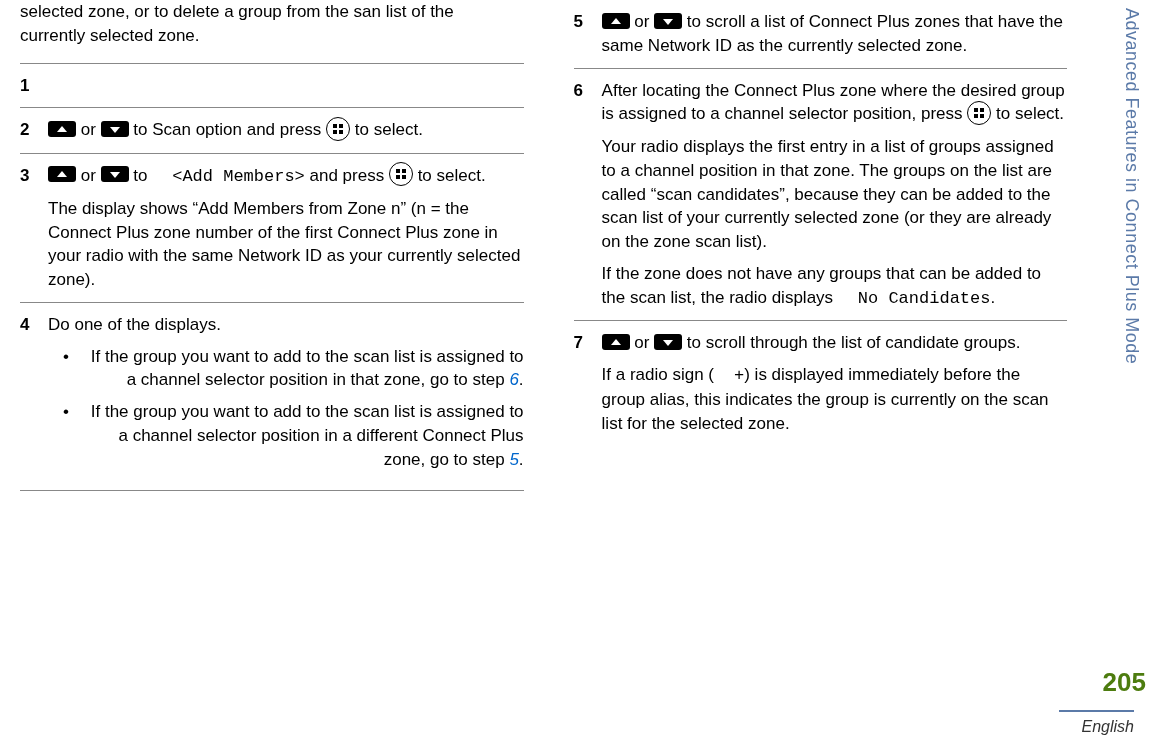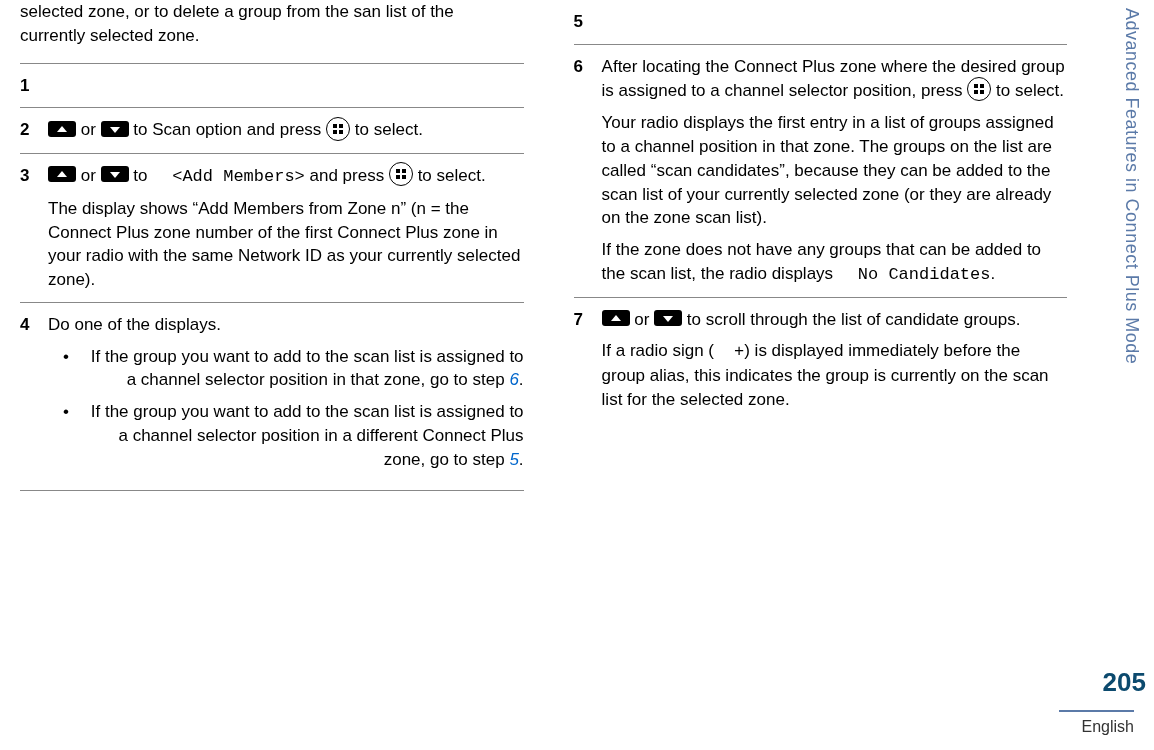--- a/index.html
+++ b/index.html
@@ -142,32 +142,33 @@
       color: #5b7aa8;
       padding-top: 8px;
       letter-spacing: 0.5px;
     }
     .page-number {
       position: absolute;
       right: 8px;
       bottom: 50px;
       font-size: 26px;
       font-weight: bold;
-      color: #0c4a6e;
+      color: #4d7c0f;
     }
     .language {
       position: absolute;
       right: 20px;
       bottom: 12px;
       font-size: 16px;
       border-top: 2px solid #5b7aa8;
       padding-top: 4px;
       width: 75px;
       text-align: right;
       color: #333;
+      font-style: italic;
     }
   </style>
 </head>
 <body>
 
 <div class="page-container">
 
   <div class="column left">
     <p class="intro-text">selected zone, or to delete a group from the san list of the currently selected zone.</p>
 
@@ -207,20 +208,25 @@
           </li>
         </ul>
       </div>
     </div>
   </div>
 
   <div class="column right">
 
     <div class="step" style="border-top:none;border-bottom:1px solid #888;">
       <div class="step-number">5</div>
+      <div class="step-content">
+        <p>
+          <span class="icon-up"></span><span> or </span><span class="icon-down"></span><span> to scroll a list of Connect Plus zones that have the same Network ID as the currently selected zone.</span>
+        </p>
+      </div>
     </div>
 
     <div class="step" style="border-top:none;border-bottom:1px solid #888;">
       <div class="step-number">6</div>
       <div class="step-content">
         <p>
           <span>After locating the Connect Plus zone where the desired group is assigned to a channel selector position, press </span><span class="icon-menu"></span><span> to select.</span>
         </p>
         <p>Your radio displays the first entry in a list of groups assigned to a channel position in that zone. The groups on the list are called “scan candidates”, because they can be added to the scan list of your currently selected zone (or they are already on the zone scan list).</p>
         <p>

